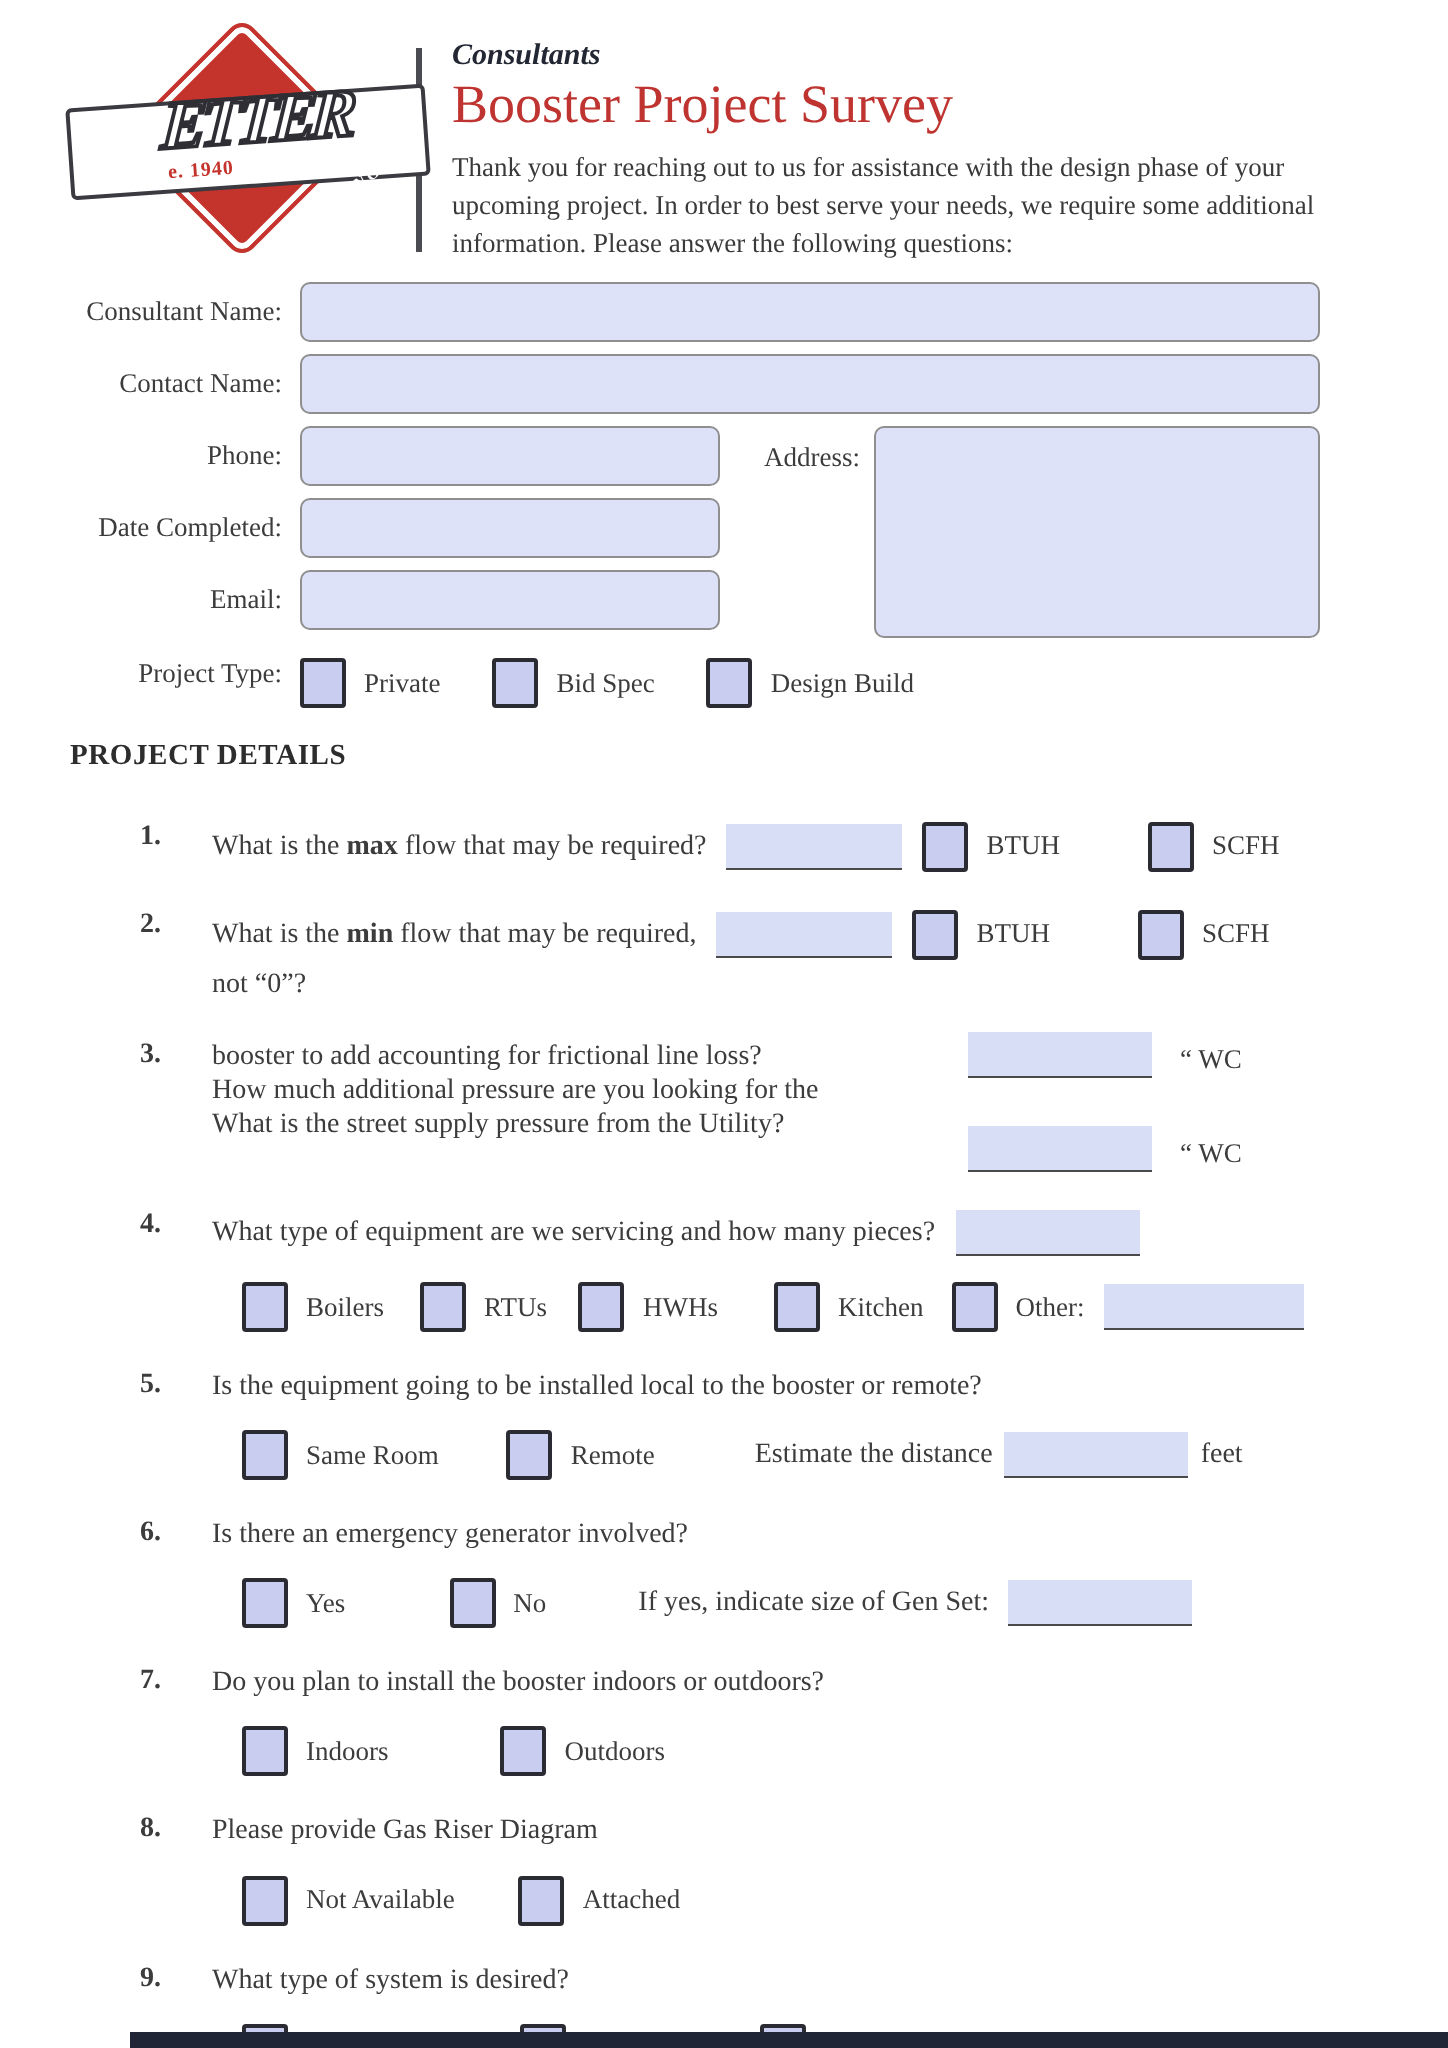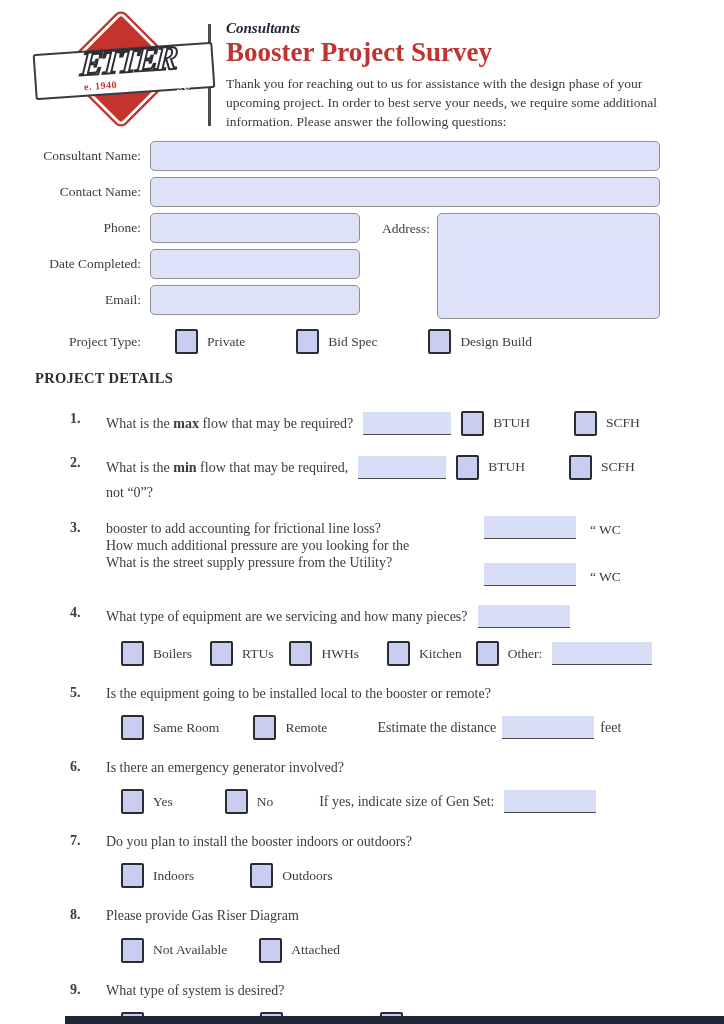--- a/index.html
+++ b/index.html
@@ -29,39 +29,39 @@
     position:absolute;left:46px;top:66px;color:#c4342d;font-weight:bold;
     font-size:10px;transform:rotate(-4deg);letter-spacing:0.5px;
   }
   .division-text{
     position:absolute;left:82px;top:88px;color:#ffffff;font-weight:bold;font-style:italic;
     font-size:8.5px;letter-spacing:1.6px;transform:rotate(-37deg);
   }
   .divider{width:3px;height:102px;background:#4b4b52;margin:10px 15px 0 2px;flex-shrink:0;}
   .head-text{padding-top:6px;}
   .eyebrow{font-size:15px;font-weight:bold;font-style:italic;color:#232733;}
-  .title{font-size:27px;font-weight:bold;color:#bf3430;margin:1px 0 6px 0;line-height:1.1;}
+  .title{font-size:27px;font-weight:normal;color:#bf3430;margin:1px 0 6px 0;line-height:1.1;}
   .intro{font-size:13.5px;line-height:1.42;color:#3a3a3a;width:458px;}
   
   .contact{position:relative;margin-top:10px;}
   .crow{display:flex;align-items:center;margin-bottom:6px;}
   .clabel{width:141px;text-align:right;padding-right:9px;font-size:13.5px;flex-shrink:0;}
   .box{
     background:#dee2f9;border:1.3px solid #8f8f8f;border-radius:5px;height:30px;
     box-sizing:border-box;font-family:inherit;font-size:14px;color:#222;padding:0 8px;outline:none;
   }
   .w-wide{width:510px;}
   .w-med{width:210px;}
   .addr-label{position:absolute;left:358px;top:80px;width:72px;text-align:right;font-size:13.5px;}
   .addr-area{
     position:absolute;left:437px;top:72px;width:223px;height:106px;resize:none;
     background:#dee2f9;border:1.3px solid #8f8f8f;border-radius:5px;box-sizing:border-box;
     font-family:inherit;font-size:14px;color:#222;padding:6px 8px;outline:none;
   }
-  .ptype-row{display:flex;align-items:center;margin-top:14px;gap:25px;}
+  .ptype-row{display:flex;margin-top:14px;}
   .cb{
     display:inline-block;width:19px;height:21px;background:#c9cef1;
     border:2px solid #2b2b33;border-radius:2px;box-sizing:content-box;flex-shrink:0;cursor:pointer;
   }
   .cb-label{margin-left:9px;font-size:13.5px;}
   .opt{display:flex;align-items:center;}
   
   .details{padding:16px 0 0 35px;}
   .heading{font-size:14.5px;font-weight:bold;color:#2d2d2d;letter-spacing:0.3px;}
   .q{display:flex;margin-top:19px;padding-left:35px;}

